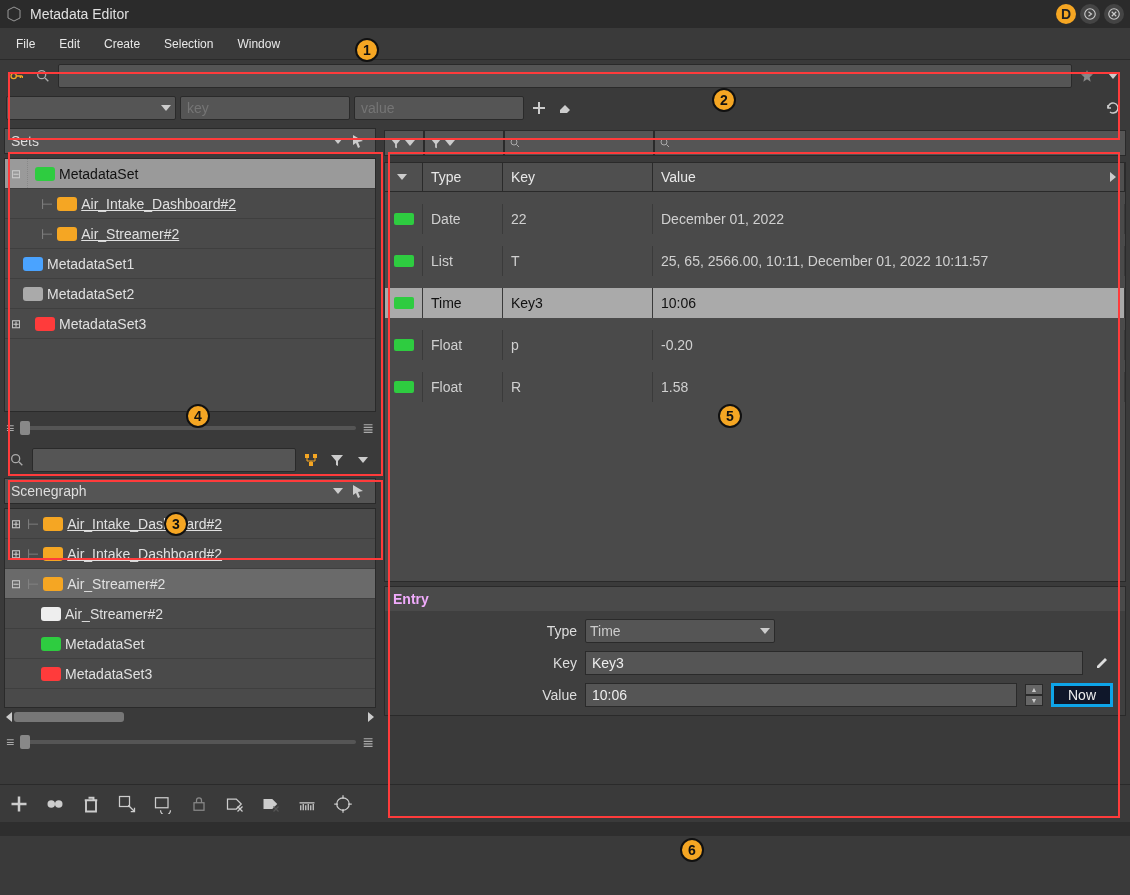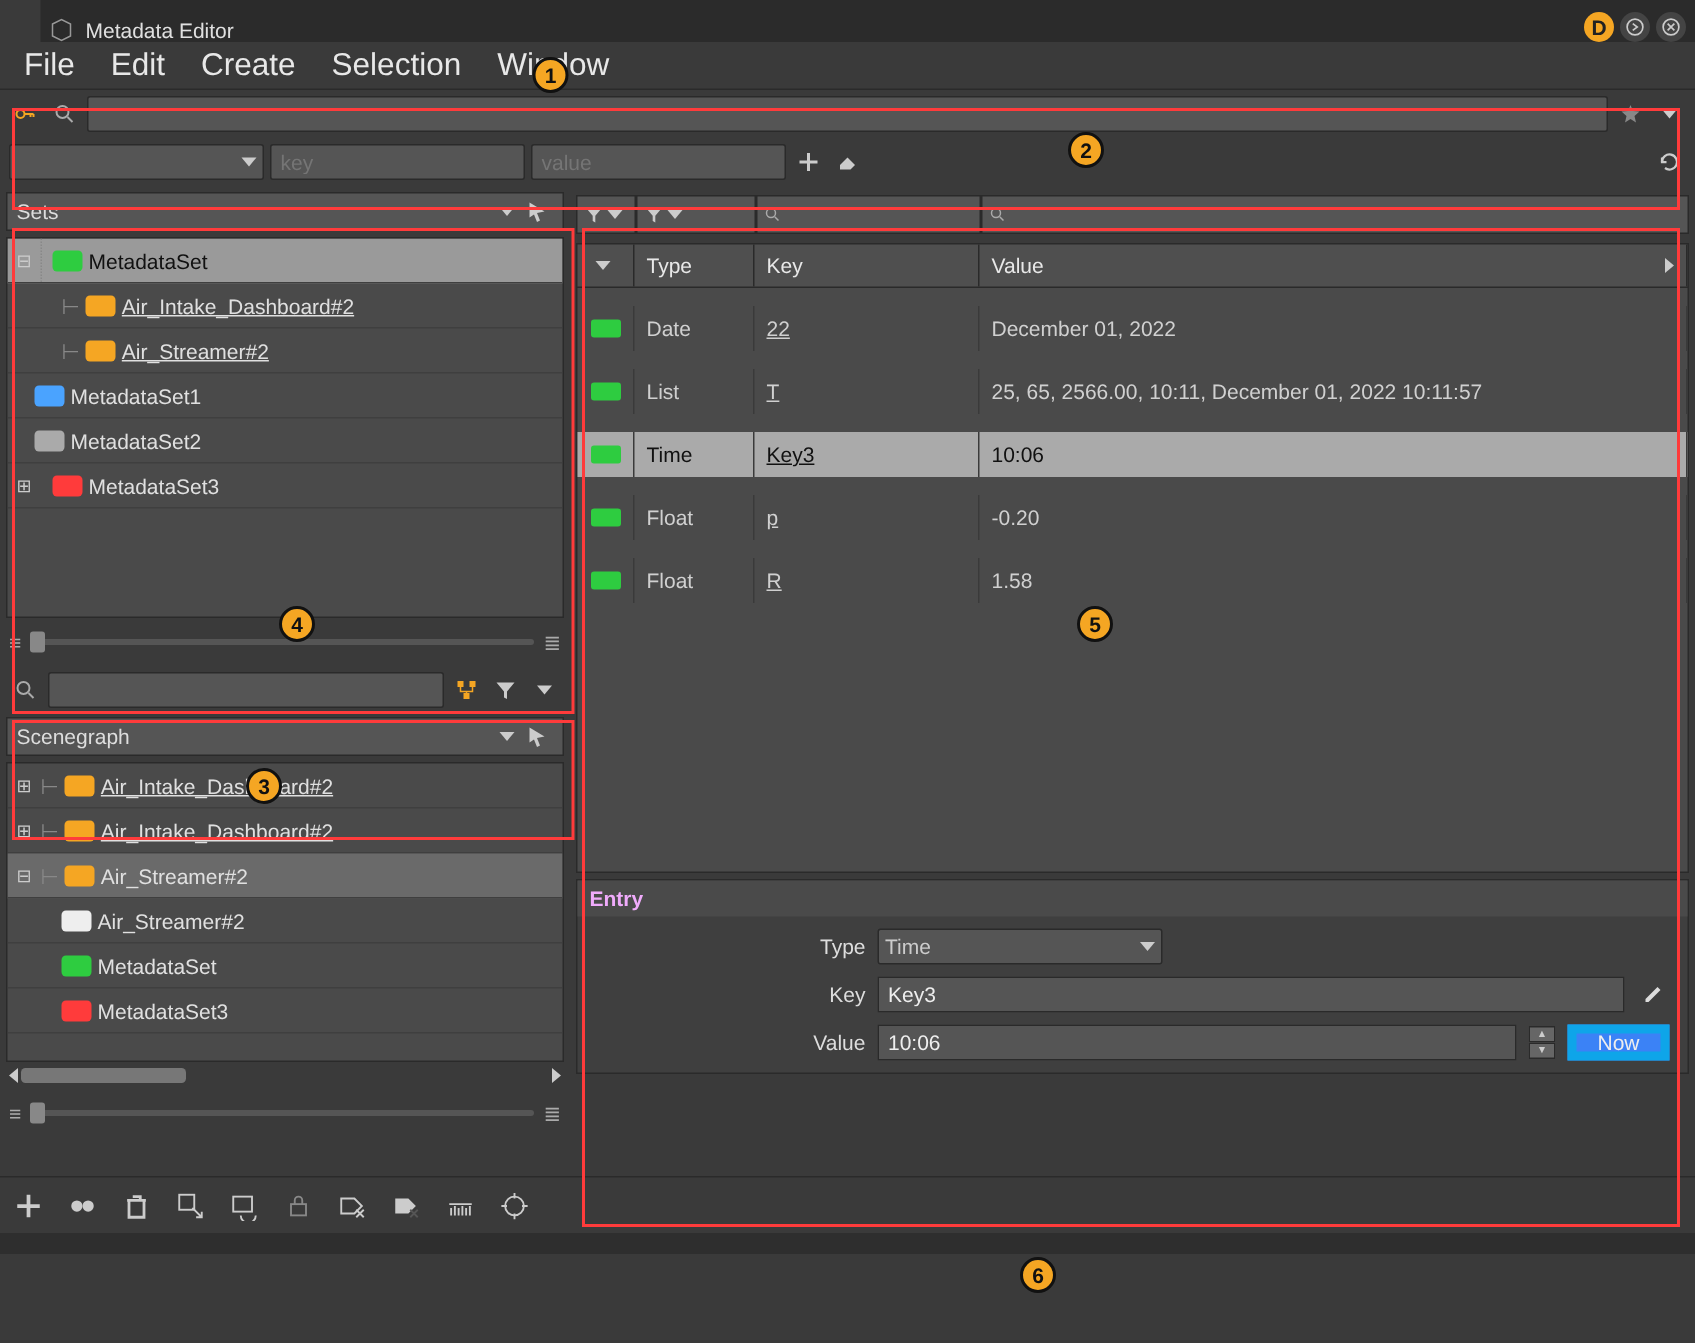--- a/index.html
+++ b/index.html
@@ -8,24 +8,23 @@
     background: #3a3a3a;
     color: #d0d0d0;
     font-family: sans-serif;
     font-size: 14px;
     user-select: none;
   }
   .titlebar {
     height: 28px;
     background: #2b2b2b;
     display: flex;
-    align-items: flex-end;
+    align-items: center;
     padding: 0 6px;
     color: #e0e0e0;
-    margin-left: 27px;
   }
   .titlebar .win-icon {
     width: 16px; height: 16px; margin-right: 8px;
     display:flex;align-items:center;justify-content:center;
   }
   .titlebar .spacer { flex: 1; }
   .tb-btn {
     width: 20px; height: 20px; border-radius: 50%;
     display:flex;align-items:center;justify-content:center;
     margin-left: 4px;
@@ -35,21 +34,21 @@
   .tb-btn.arrow svg, .tb-btn.close svg { width:12px;height:12px;}
   .menubar {
     height: 32px;
     display: flex;
     align-items: center;
     padding: 0 6px;
     gap: 4px;
     background:#3a3a3a;
     border-bottom:1px solid #2a2a2a;
   }
-  .menu-item { padding: 4px 10px; font-size:21px; color:#e8e8e8; }
+  .menu-item { padding: 4px 10px; font-size:12px; color:#e8e8e8; }
   .callout {
     width:24px;height:24px;border-radius:50%;
     background:#f5a623;border:2px solid #111;
     color:#111;font-weight:bold;display:flex;
     align-items:center;justify-content:center;font-size:14px;
     position:absolute; z-index:50;
   }
   .redbox { position:absolute; border:2px solid #ff3b3b; pointer-events:none; z-index:40;}
   
   .search-row {
@@ -138,37 +137,37 @@
   .th.ico {width:38px;}
   .th.type{width:80px;}
   .th.key{width:150px;}
   .th.val{flex:1;}
   .table-body { margin:0 4px; background:#4a4a4a; height:390px; border:1px solid #2a2a2a; border-top:none;}
   .tr { display:flex;height:30px;align-items:stretch;margin-top:12px;}
   .tr.sel { background:#aaa;color:#111;}
   .td { padding:4px 8px;border-right:1px solid #3a3a3a;display:flex;align-items:center;}
   .td.ico{width:38px;justify-content:center;}
   .td.type{width:80px;}
-  .td.key{width:150px;text-decoration:underline;}
+  .td.key{width:150px;}
   .td.val{flex:1;}
   .row-tag { width:20px;height:12px;border-radius:2px;}
   
   .entry-panel {
     margin:4px;border:1px solid #2a2a2a;background:#3f3f3f;
   }
   .entry-head { background:#4a4a4a;padding:4px 8px;font-weight:bold;color:#f0abfc;}
   .entry-body { padding:8px 12px; display:flex;flex-direction:column;gap:8px;}
   .field-row { display:flex;align-items:center;gap:8px;}
   .field-row .lbl { width:180px;text-align:right;color:#ddd;}
   .field-input {
     flex:1;height:24px;background:#555;border:1px solid #2a2a2a;
     color:#eee;padding:0 6px;font-size:14px;
   }
   .btn-sm {
-    height:24px;background:#3b82f6;border:6px solid #0ea5e9;color:#eee;
+    height:24px;background:#0f172a;border:3px solid #0ea5e9;color:#eee;
     padding:0 14px;display:flex;align-items:center;
   }
   .spinner { width:18px;display:flex;flex-direction:column;}
   .spinner div{height:11px;background:#666;border:1px solid #2a2a2a;display:flex;align-items:center;justify-content:center;font-size:7px;color:#ccc;}
   
   .bottom-bar {
     height:38px;background:#3a3a3a;border-top:1px solid #2a2a2a;
     display:flex;align-items:center;padding:0 8px;gap:14px;color:#aaa;
   }
   .bottom-bar .ico-btn svg{width:20px;height:20px;}

